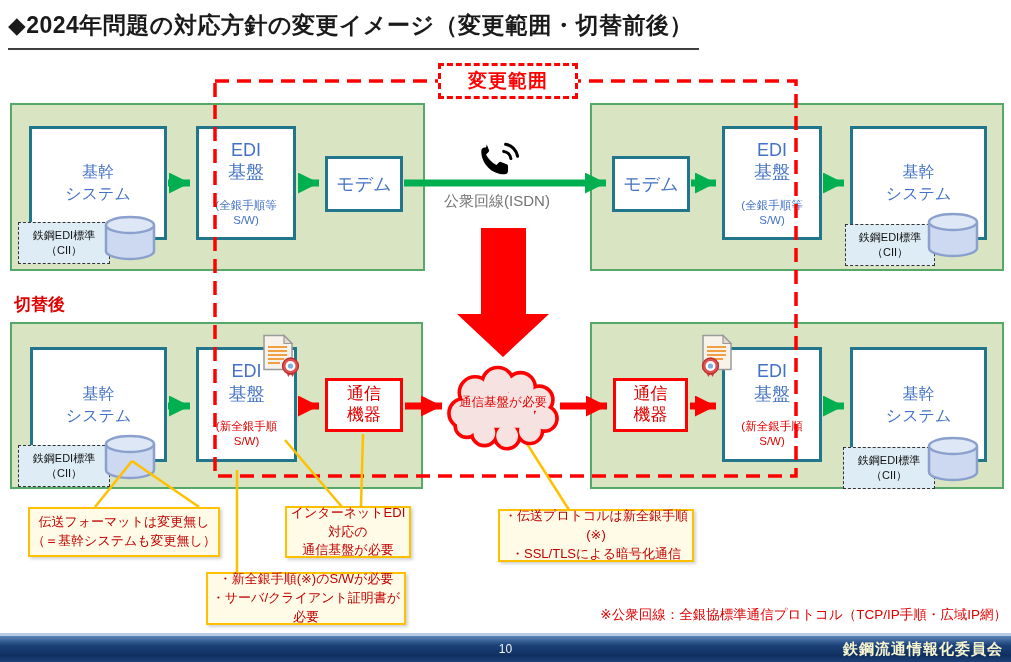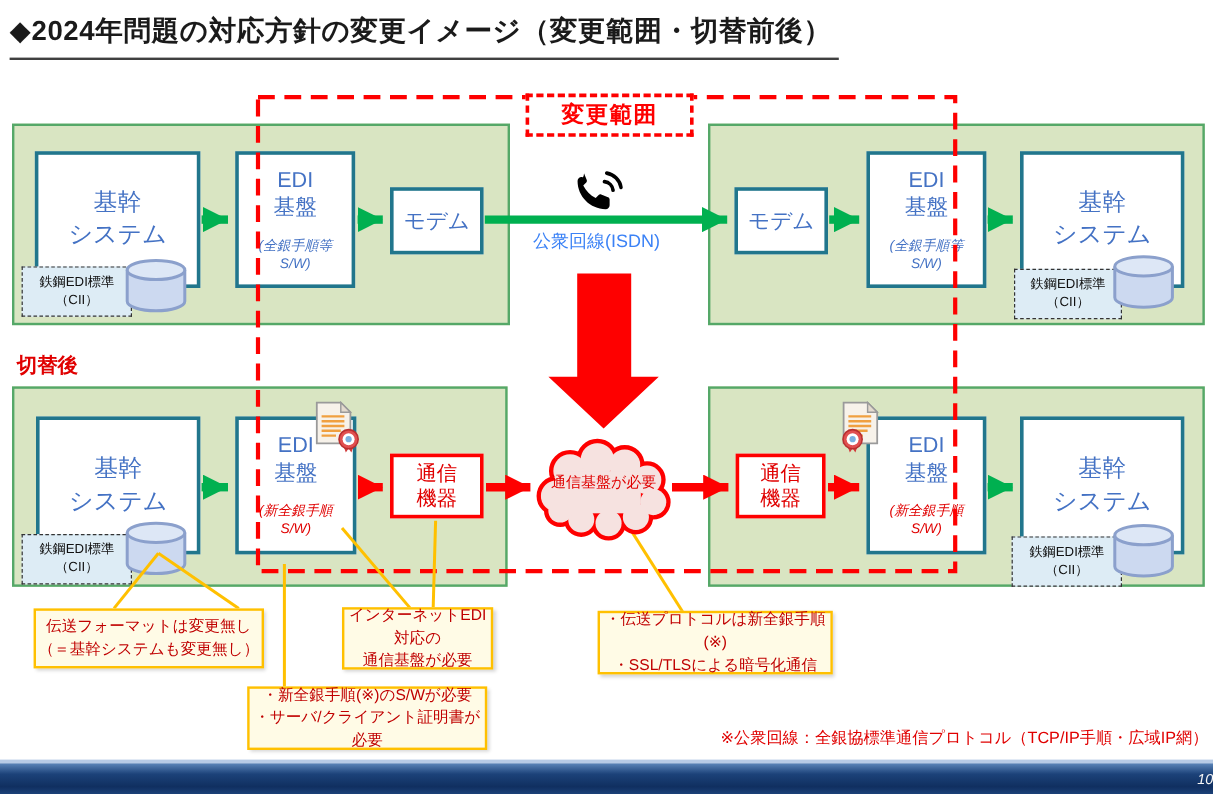--- a/index.html
+++ b/index.html
@@ -19,68 +19,68 @@
   #before-label{left:14px;top:74px;color:#000;margin-top:36px;}
   #after-label{left:14px;top:293px;color:#e00000;}
   
   .panel{background:#d9e5c2;border:2px solid #55a868;box-sizing:border-box;z-index:1;}
   
   .sysbox{
     background:#ffffff;border:3px solid #21768c;box-sizing:border-box;z-index:2;
     display:flex;flex-direction:column;align-items:center;justify-content:center;
     text-align:center;color:#4472c4;
   }
-  .sysbox .big{font-size:20px;line-height:1.35;}
+  .sysbox .big{font-size:16px;line-height:1.35;}
   .sysbox .edi-t{font-size:18px;line-height:1.25;}
-  .sysbox .edi-s{font-size:11.5px;line-height:1.3;margin-top:14px;font-style:italic;}
+  .sysbox .edi-s{font-size:11.5px;line-height:1.3;margin-top:14px;}
   .red-sub{color:#e00000;}
   .redbox{
     background:#fff;border:3px solid #fe0000;box-sizing:border-box;z-index:2;
     display:flex;align-items:center;justify-content:center;text-align:center;
-    color:#e00000;font-size:17px;line-height:1.25;
+    color:#e00000;font-size:17px;line-height:1.25;font-family:Liberation Mono, monospace;
   }
   
   .stdbox{
     background:#ddecf5;border:1.5px dashed #333;box-sizing:border-box;z-index:3;
     display:flex;align-items:center;justify-content:center;text-align:center;
     color:#111;font-size:11px;line-height:1.35;
   }
   .icon-wrap{z-index:3;}
   #overlay{left:0;top:0;z-index:4;pointer-events:none;}
   #cloud-wrap{left:443px;top:357px;z-index:5;}
   #internet-label{
     left:443px;top:394px;width:120px;text-align:center;z-index:6;
     color:#e00000;font-size:12.5px;
   }
   #change-scope{
-    left:438px;top:78px;width:140px;height:36px;background:#fff;
+    left:438px;top:63px;width:140px;height:36px;background:#fff;
     border:3.5px dashed #fe0000;box-sizing:border-box;z-index:6;
     display:flex;align-items:center;justify-content:center;
     color:#fe0000;font-size:19px;font-weight:bold;letter-spacing:1px;
   }
-  #isdn-label{left:417px;top:192px;width:160px;text-align:center;font-size:15px;color:#3b82f6;z-index:3;}
+  #isdn-label{left:417px;top:192px;width:160px;text-align:center;font-size:15px;color:#737373;z-index:3;}
   
   .note{
     background:#fffbe6;border:2.5px solid #ffc000;box-sizing:border-box;z-index:5;
     display:flex;align-items:center;justify-content:center;text-align:center;
     color:#c00000;font-size:13px;line-height:1.45;
     box-shadow:2px 2px 3px rgba(0,0,0,0.18);
   }
   #footnote{
     right:4px;top:606px;font-size:13.5px;color:#e00000;z-index:3;
   }
   
   #footer{
     left:0;top:633px;width:1011px;height:29px;z-index:7;
     border-top:3px solid #b7cbe6;box-sizing:border-box;
     background:linear-gradient(180deg,#5c86ba 0%,#1c4279 35%,#102f60 75%,#1c4279 100%);
   }
   #page-number{
-    position:absolute;left:0;right:0;top:6px;text-align:right;
-    color:#f5f5f5;font-size:12px;font-style:italic;
+    position:absolute;left:0;right:0;top:6px;text-align:center;
+    color:#f5f5f5;font-size:12px;
   }
   #footer-org{
     position:absolute;right:8px;top:4px;color:#f7f5cf;font-size:15px;font-weight:bold;
     letter-spacing:1px;
   }
 </style>
 </head>
 <body>
 
 <div class="abs" id="title">◆2024年問題の対応方針の変更イメージ（変更範囲・切替前後）</div>
@@ -307,13 +307,14 @@
 通信基盤が必要</div>
 <div class="abs note pre" style="left:163px;top:572px;width:200px;height:53px;margin-left:43px;">・新全銀手順(※)のS/Wが必要
 ・サーバ/クライアント証明書が必要</div>
 <div class="abs note pre" style="left:498px;top:509px;width:196px;height:53px;">・伝送プロトコルは新全銀手順(※)
 ・SSL/TLSによる暗号化通信</div>
 
 <div class="abs" id="footnote">※公衆回線：全銀協標準通信プロトコル（TCP/IP手順・広域IP網）</div>
 
 <div class="abs" id="footer">
   <div id="page-number">10</div>
+  <div id="footer-org">鉄鋼流通情報化委員会</div>
 </div>
 
 </body></html>

